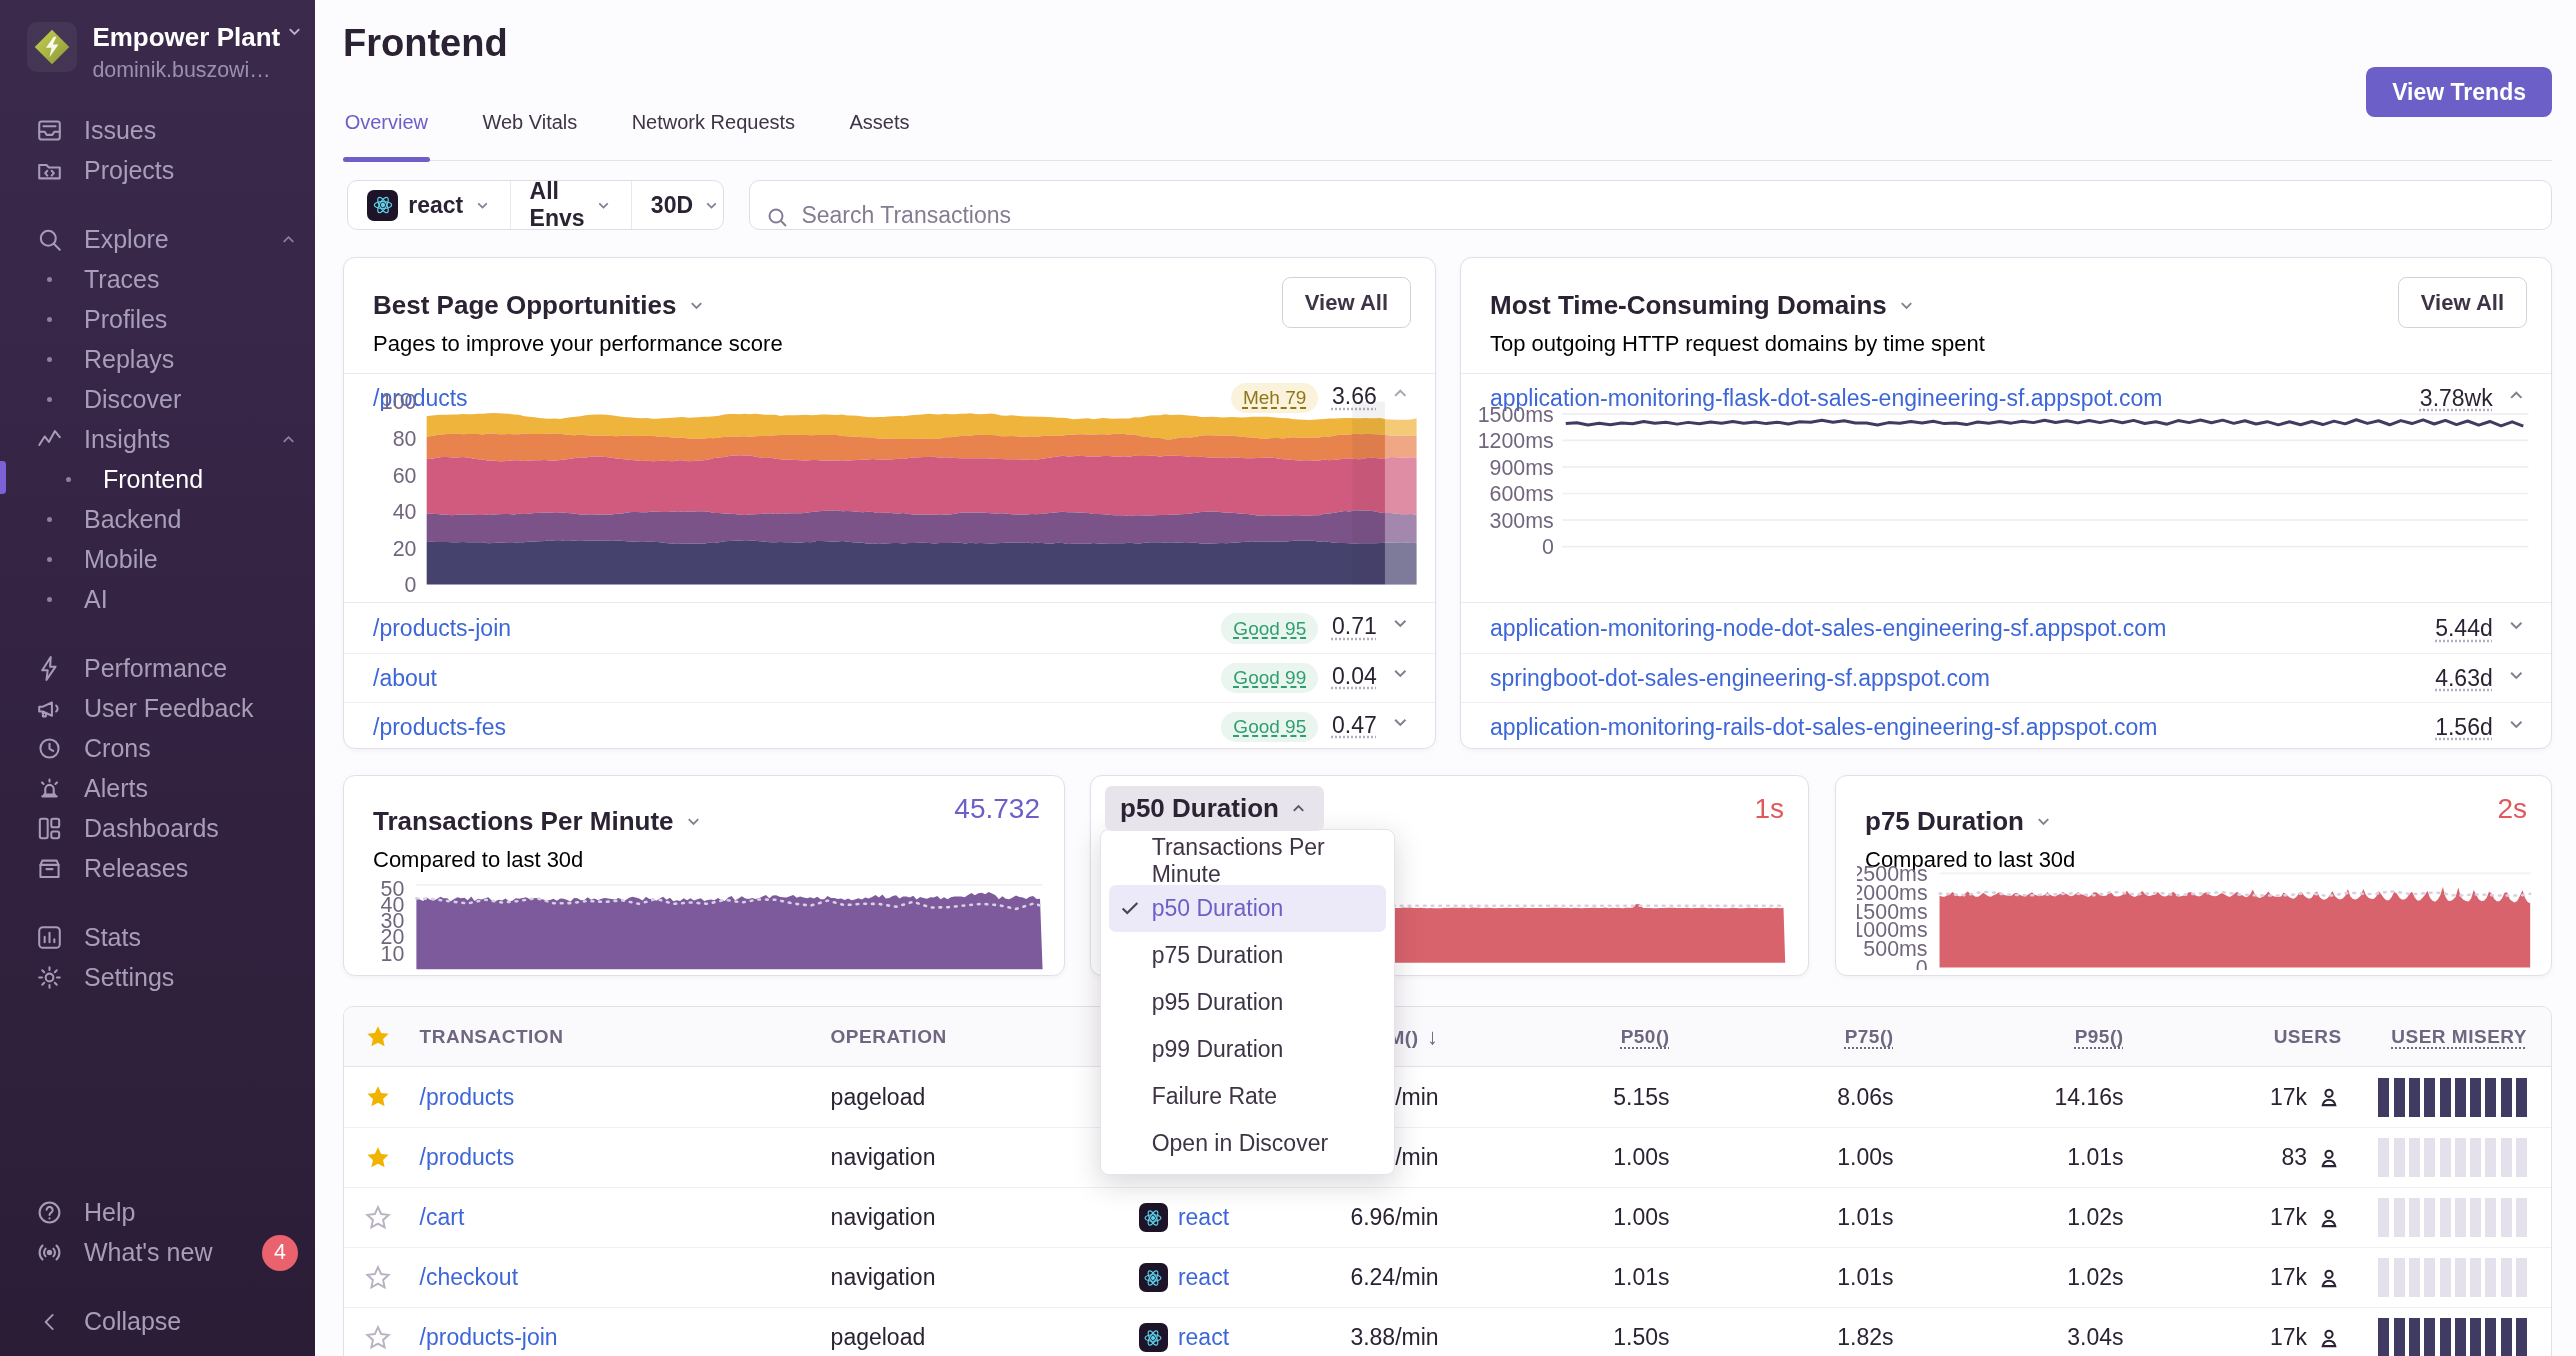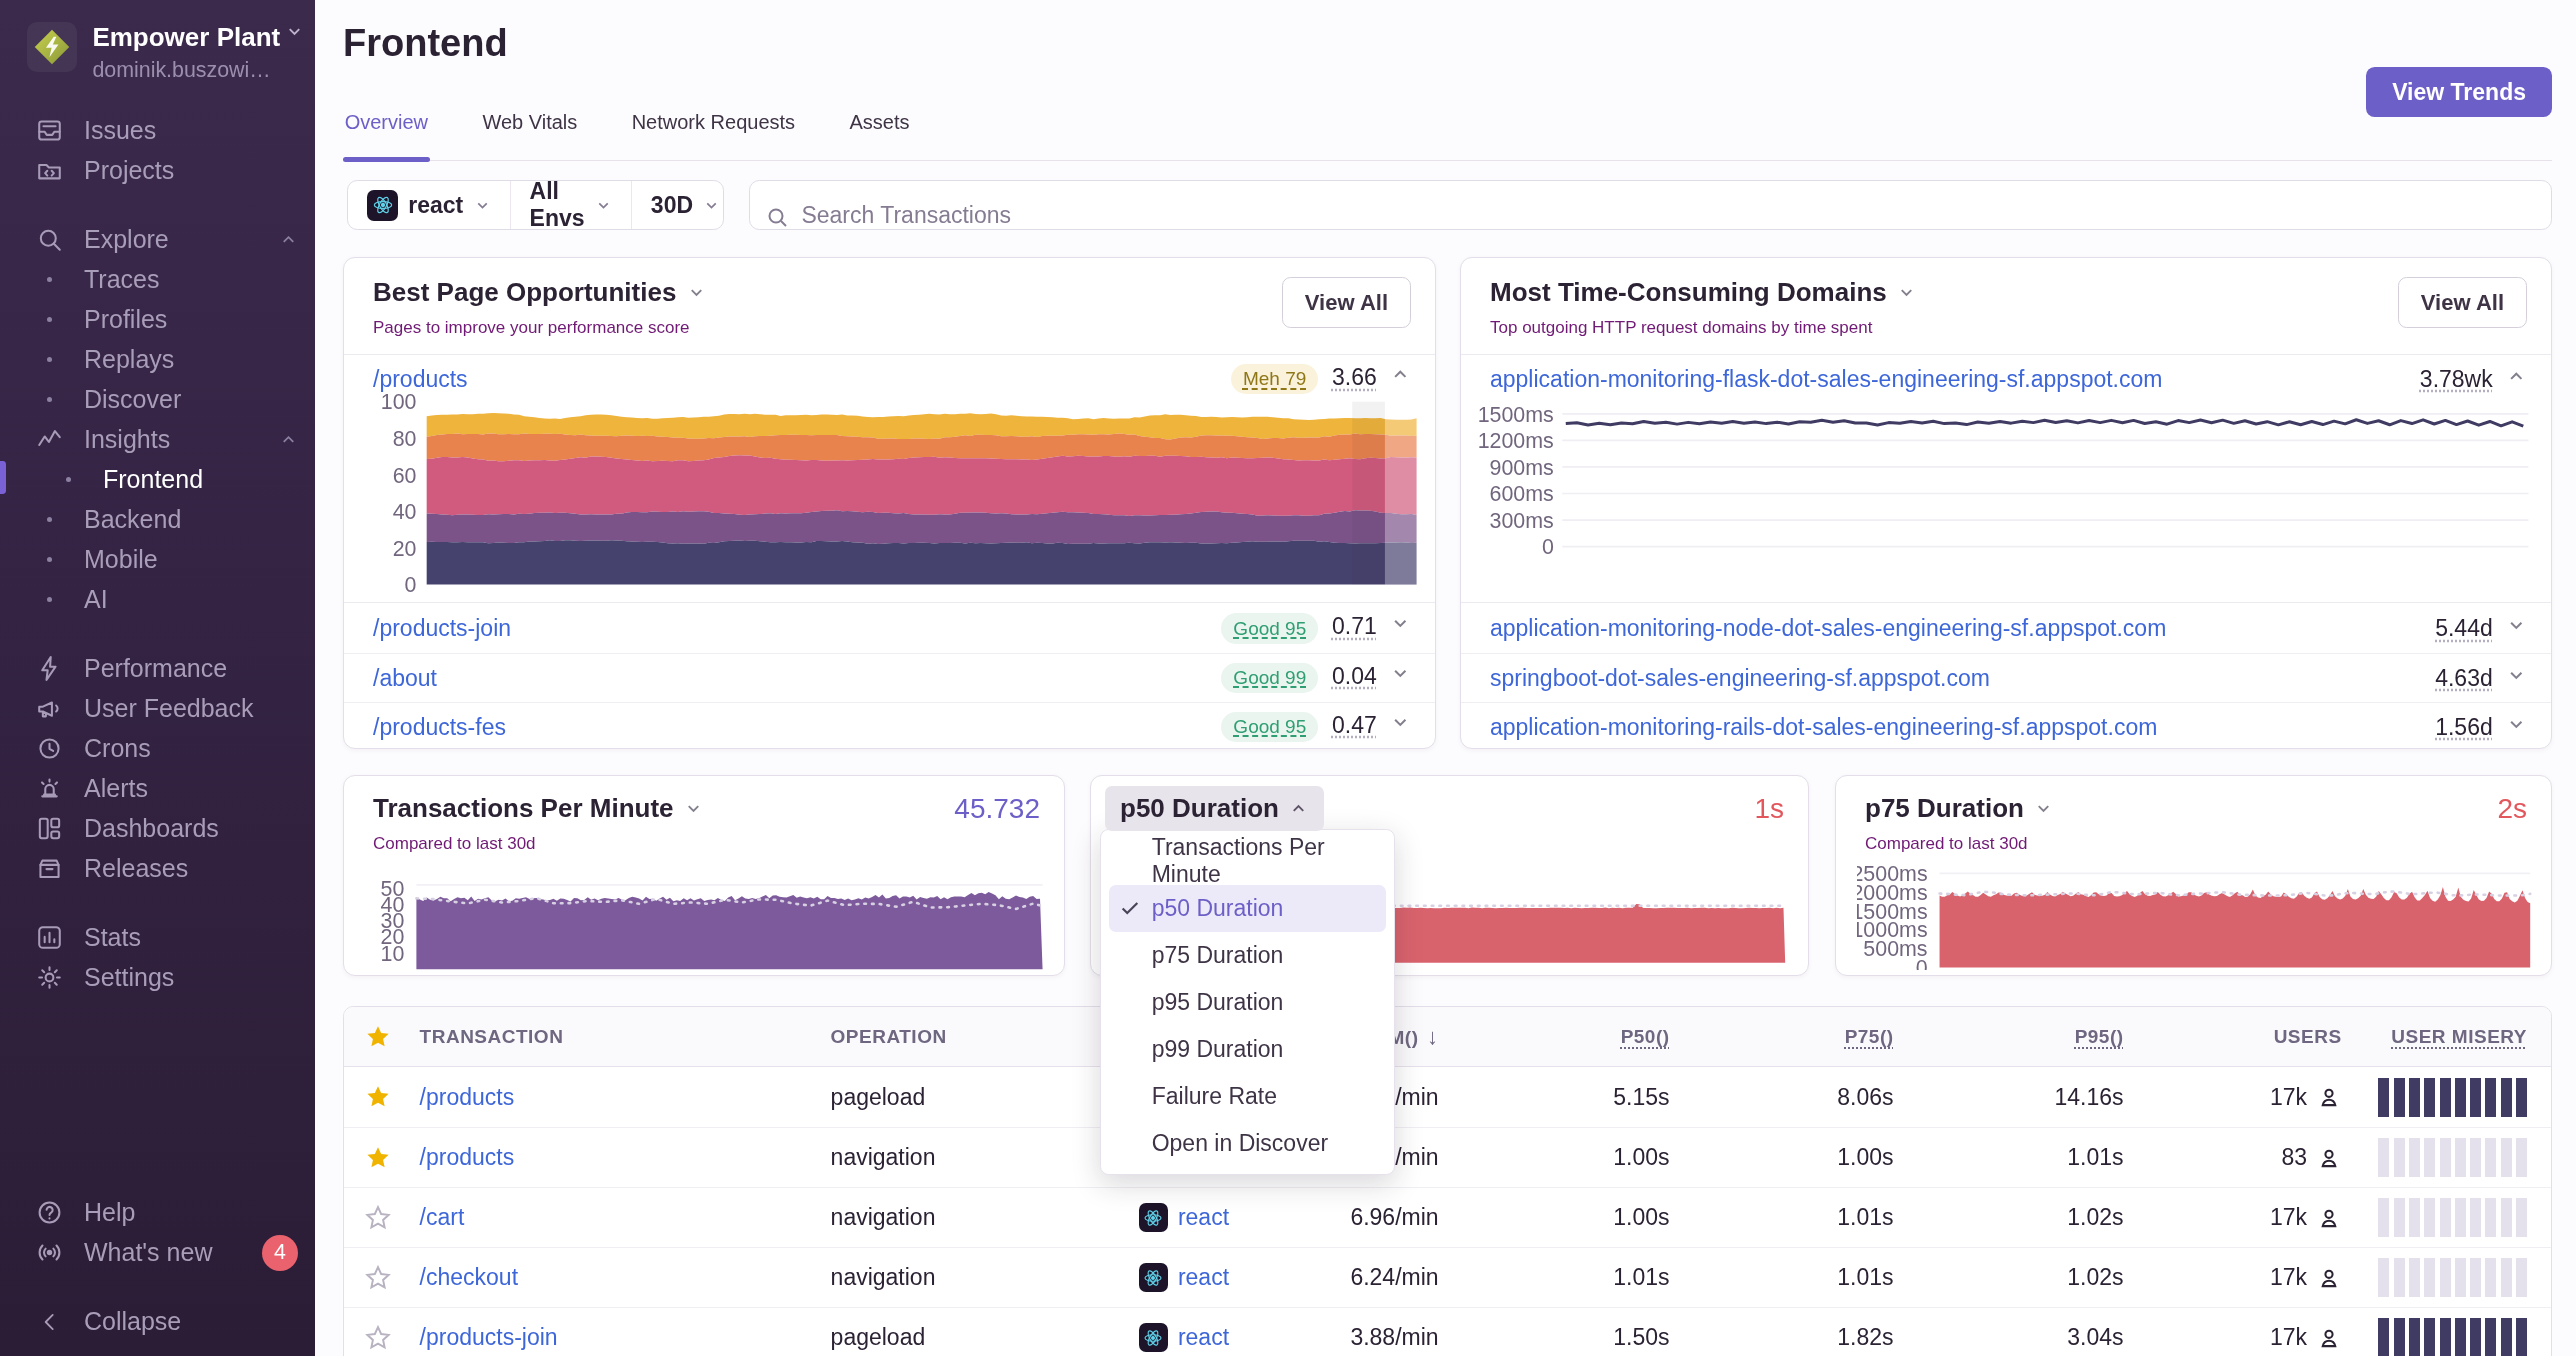--- a/index.html
+++ b/index.html
@@ -57,22 +57,22 @@
   .searchbox { position:absolute; left:749px; top:180px; right:24px; height:50px; border:1.7px solid #E0DCE6;
     border-radius:10.3px; background:#FFF; display:flex; align-items:flex-end; padding:0 15.4px; gap:12px; }
   .searchbox input { border:none; outline:none; font-size:23px; flex:1; color:#2B2233;
     font-family:inherit; background:transparent; }
   .searchbox input::placeholder { color:#857C92; }
 
   
   .panel { position:absolute; background:#FFF; border:1.7px solid #E3DEE9; border-radius:12px;
     box-shadow:0 1.7px 5.1px rgba(40,30,60,.04); }
   .panel-head { display:flex; align-items:flex-start; padding:19px 24px 15.4px 29px; }
-  .panel-title { font-size:26px; font-weight:bold; color:#2B2233; display:flex; align-items:center; gap:10.3px; cursor:pointer; }
-  .panel-sub { font-size:17px; color:#701a75; margin-top:10.3px; }
+  .panel-title { font-size:26px; font-weight:bold; color:#2B2233; display:flex; align-items:center; gap:10.3px; cursor:pointer;margin-top:13px; }
+  .panel-sub { font-size:22px; color:#000000; margin-top:10.3px; }
   .view-all { margin-left:auto; height:51px; padding:0 22px; background:#FFF; border:1.7px solid #D4CFDB;
     border-radius:8.6px; font-size:22px; font-weight:bold; color:#3E3446; cursor:pointer; }
   .hr { border-top:1.7px solid #EDE9F1; }
   .item-row { display:flex; align-items:center; padding:0 24px 0 29px; height:49px; font-size:23px; }
   .item-row + .item-row { border-top:1.7px solid #F0EDF3; }
   .link { color:#3D66D8; cursor:pointer; text-decoration:none; }
   .row-right { margin-left:auto; display:flex; align-items:flex-start; gap:13.7px; }
   .score-badge { font-size:19px; padding:4.3px 12px; border-radius:17px; text-decoration:underline dashed; text-underline-offset:3.4px; }
   .score-badge.meh { background:#FAF2DB; color:#8F7718; }
   .score-badge.good { background:#E9F5EE; color:#2F9E73; }

